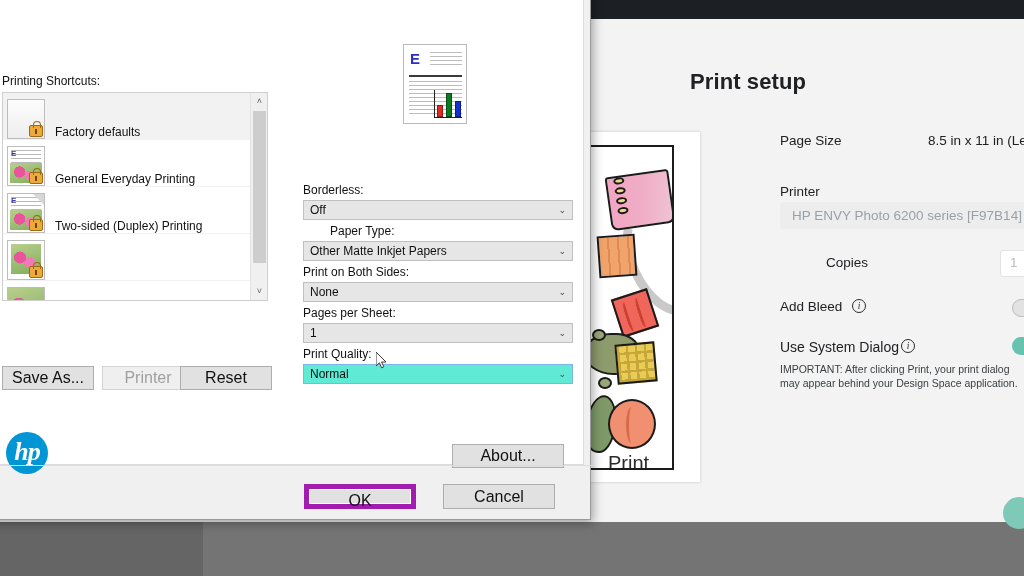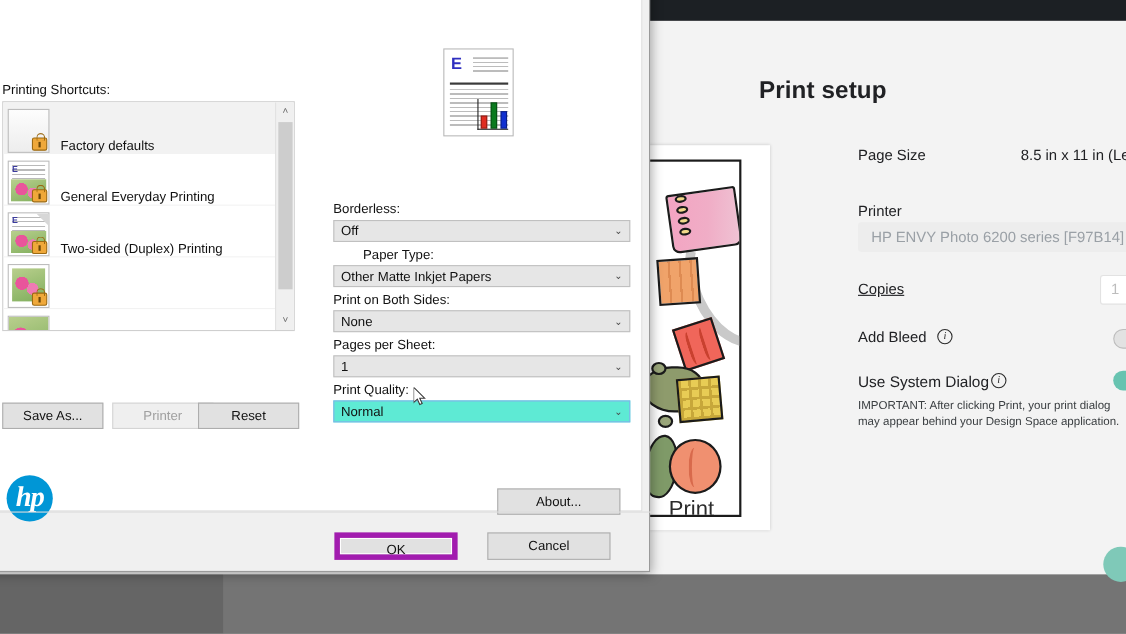--- a/index.html
+++ b/index.html
@@ -254,21 +254,21 @@
   .hp-scroll .arrow.up { top: 0; }
   .hp-scroll .arrow.down { bottom: 0; }
   .hp-scroll .thumbbar {
     position: absolute; left: 2px; top: 18px; width: 13px; height: 152px;
     background: #cdcdcd;
   }
 
   
   .winbtn {
     position: absolute; background: #e1e1e1; border: 1px solid #adadad;
-    font-size: 12px; color: #111111; text-align: center;
+    font-size: 16px; color: #111111; text-align: center;
     font-family: "Liberation Sans", sans-serif;
   }
   .winbtn.disabled { color: #a0a0a0; background: #efefef; border-color: #d4d4d4; }
   .winbtn.default { border: 5px solid #a21caf; box-shadow: inset 0 0 0 1px #ffffff; }
 
   
   .hp-logo {
     position: absolute; left: 60px; top: 478px; width: 42px; height: 42px;
     border-radius: 50%; background: #0096d6;
     color: #ffffff; font-family: "Liberation Serif", serif;
@@ -370,21 +370,21 @@
         </div>
       </div>
 
       <div class="ds-row-label" style="left:780px; top:114px;">Page Size</div>
       <div class="ds-row-value" style="left:928px; top:114px;">8.5 in x 11 in (Le</div>
 
       <div class="ds-row-label" style="left:780px; top:165px;">Printer</div>
       <div class="ds-printer-box"></div>
       <div class="ds-printer-text">HP ENVY Photo 6200 series [F97B14]</div>
 
-      <div class="ds-row-label" style="left:780px; top:236px;text-decoration:underline;">Copies</div>
+      <div class="ds-row-label" style="left:826px; top:236px;">Copies</div>
       <div class="ds-copies-box"></div>
       <div class="ds-copies-val">1</div>
 
       <div class="ds-row-label" style="left:780px; top:280px;">Add Bleed</div>
       <div class="info-icon" style="left:852px; top:280px;">i</div>
       <div class="toggle off" style="left:1012px; top:280px;"></div>
 
       <div class="ds-row-label" style="left:780px; top:320px; font-size:14px;">Use System Dialog</div>
       <div class="info-icon" style="left:901px; top:320px;">i</div>
       <div class="toggle on" style="left:1012px; top:318px;"></div>

